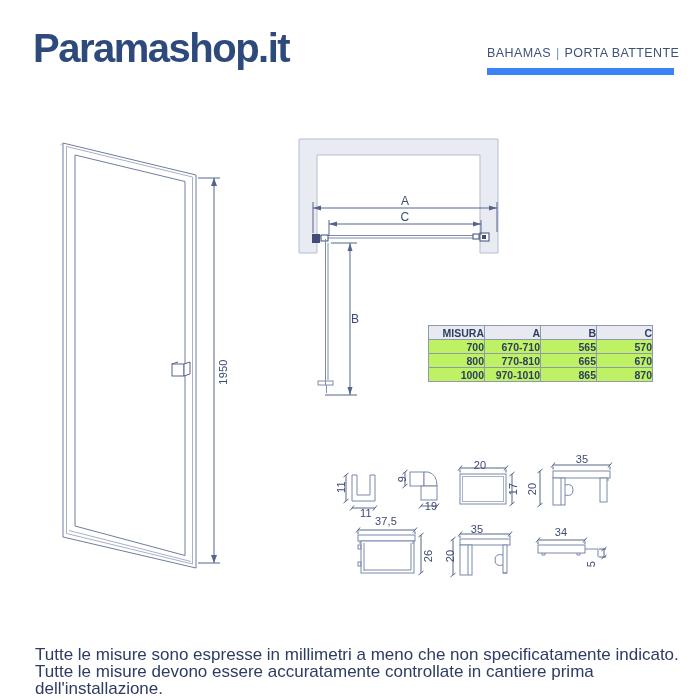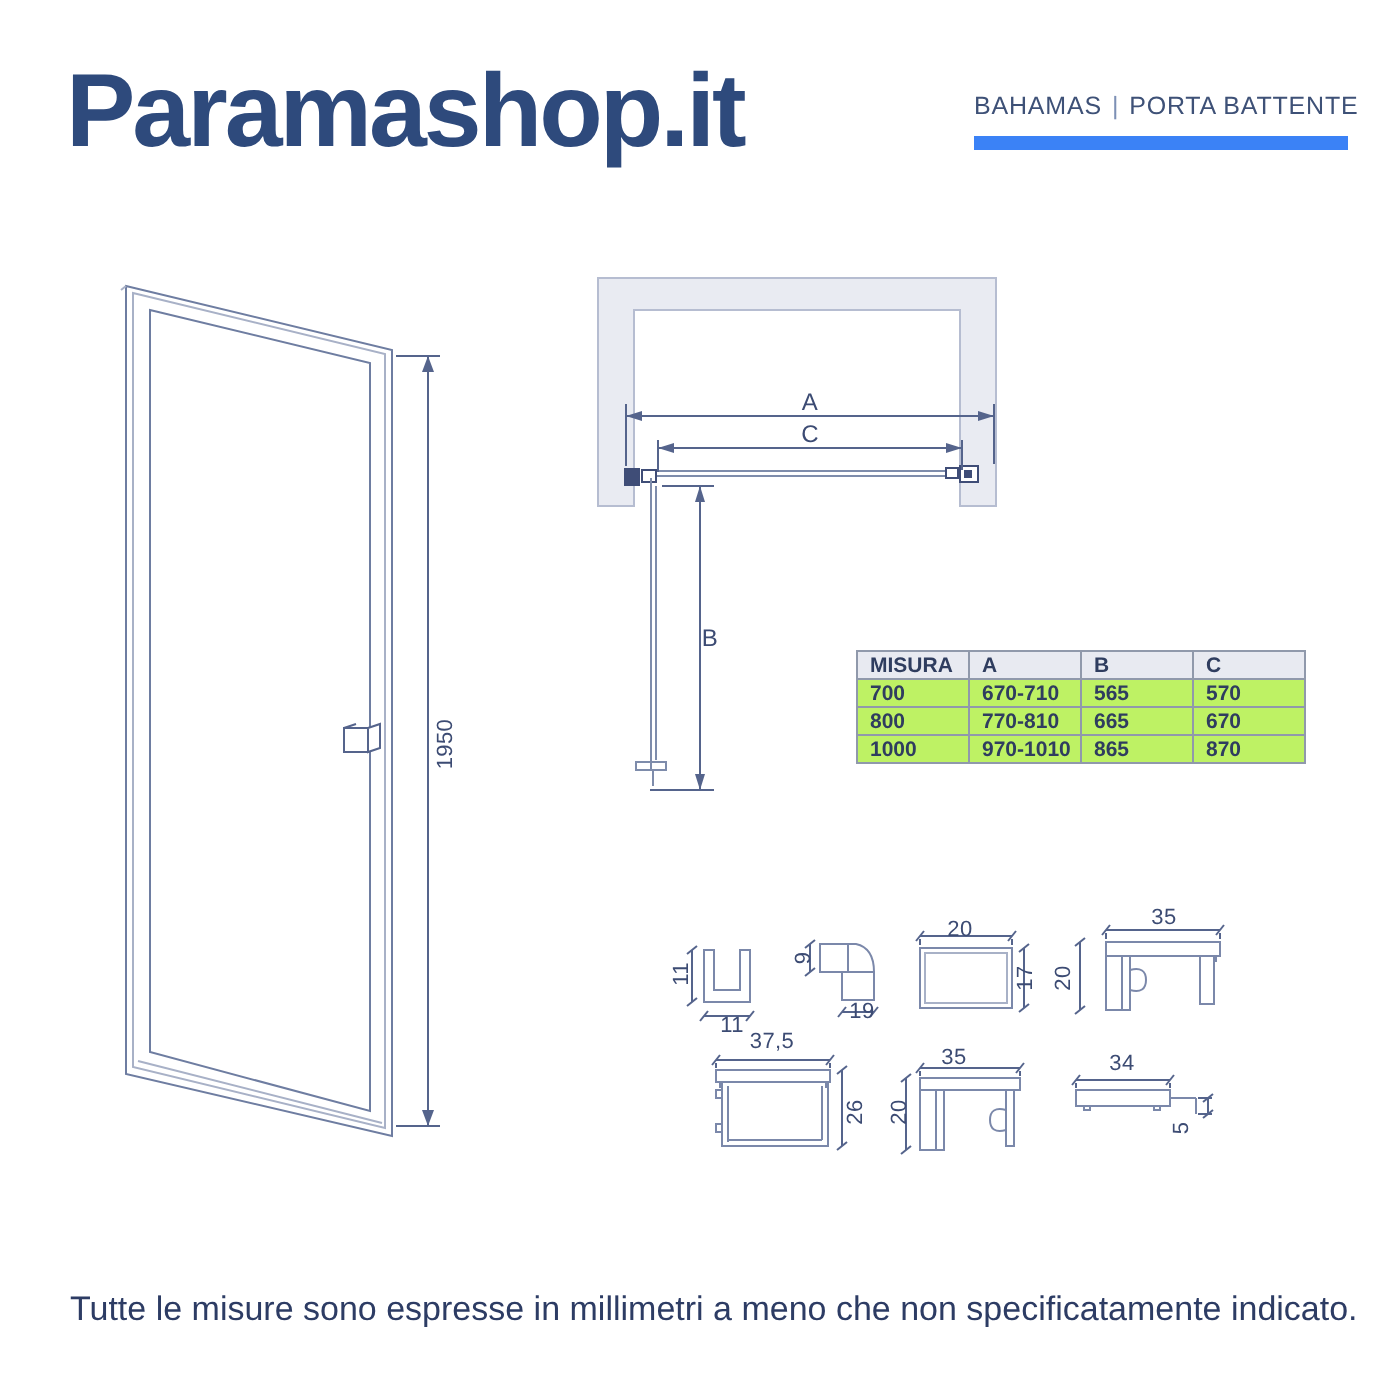--- a/index.html
+++ b/index.html
@@ -1,31 +1,31 @@
 <!DOCTYPE html>
 <html><head>
 <meta charset="utf-8">
 <style>
   html,body { margin:0; padding:0; }
   body { width:700px; height:700px; background:#ffffff; position:relative; overflow:hidden;
          font-family:"Liberation Sans", sans-serif; }
   .abs { position:absolute; }
   svg.draw { position:absolute; overflow:visible; }
-  .logo { left:33px; top:26px; font-size:52px; font-weight:bold; color:#2e4a7c; letter-spacing:-1.5px; }
+  .logo { left:33px; top:26px; font-size:40px; font-weight:bold; color:#2e4a7c; letter-spacing:-1.5px; }
   .prod { left:487px; top:46px; width:187px; text-align:center; font-size:12.5px; color:#3e5177;
           letter-spacing:0.4px; border-bottom:7px solid #3b82f6; padding-bottom:8px; white-space:nowrap; }
   .prod .sep { color:#7d90b5; padding:0 5px; }
   .dim { position:absolute; font-size:11px; color:#3c4b73; transform:translate(-50%,-50%);
          white-space:nowrap; letter-spacing:0.2px; }
   .dim.rot { transform:translate(-50%,-50%) rotate(-90deg); }
   .dim.big { font-size:12px; }
   table.sizes { position:absolute; left:428px; top:325px; border-collapse:collapse;
                 font-size:10.5px; color:#2f3d5f; }
   .sizes th, .sizes td { border:1px solid #9099ab; width:56px; height:14px; padding:0 0 0 6px;
-                         text-align:left; box-sizing:border-box; }
+                         text-align:right; box-sizing:border-box; }
   .sizes th { background:#e8eaf1; font-weight:bold; }
   .sizes td { font-weight:bold; background:#bef264; }
   .footer { left:35px; top:646px; font-size:17px; color:#2d3c64; line-height:17px; }
 </style>
 </head>
 <body>
 
 <div class="abs logo">Paramashop.it</div>
 <div class="abs prod">
   <span>BAHAMAS</span><span class="sep">|</span><span>PORTA BATTENTE</span>
@@ -289,13 +289,14 @@
       <line x1="74" y1="37" x2="81" y2="37"></line>
     <line x1="76.5" y1="31" x2="81.5" y2="27"></line>
       <line x1="76.5" y1="39" x2="81.5" y2="35"></line>
     </g>
 </svg>
 <span class="dim" style="left:561px;top:532px">34</span>
 <span class="dim rot" style="left:591px;top:564px">5</span>
 
 <div class="abs footer">
   <div>Tutte le misure sono espresse in millimetri a meno che non specificatamente indicato.</div>
+  <div>Tutte le misure devono essere accuratamente controllate in cantiere prima dell'installazione.</div>
 </div>
 
 </body></html>

